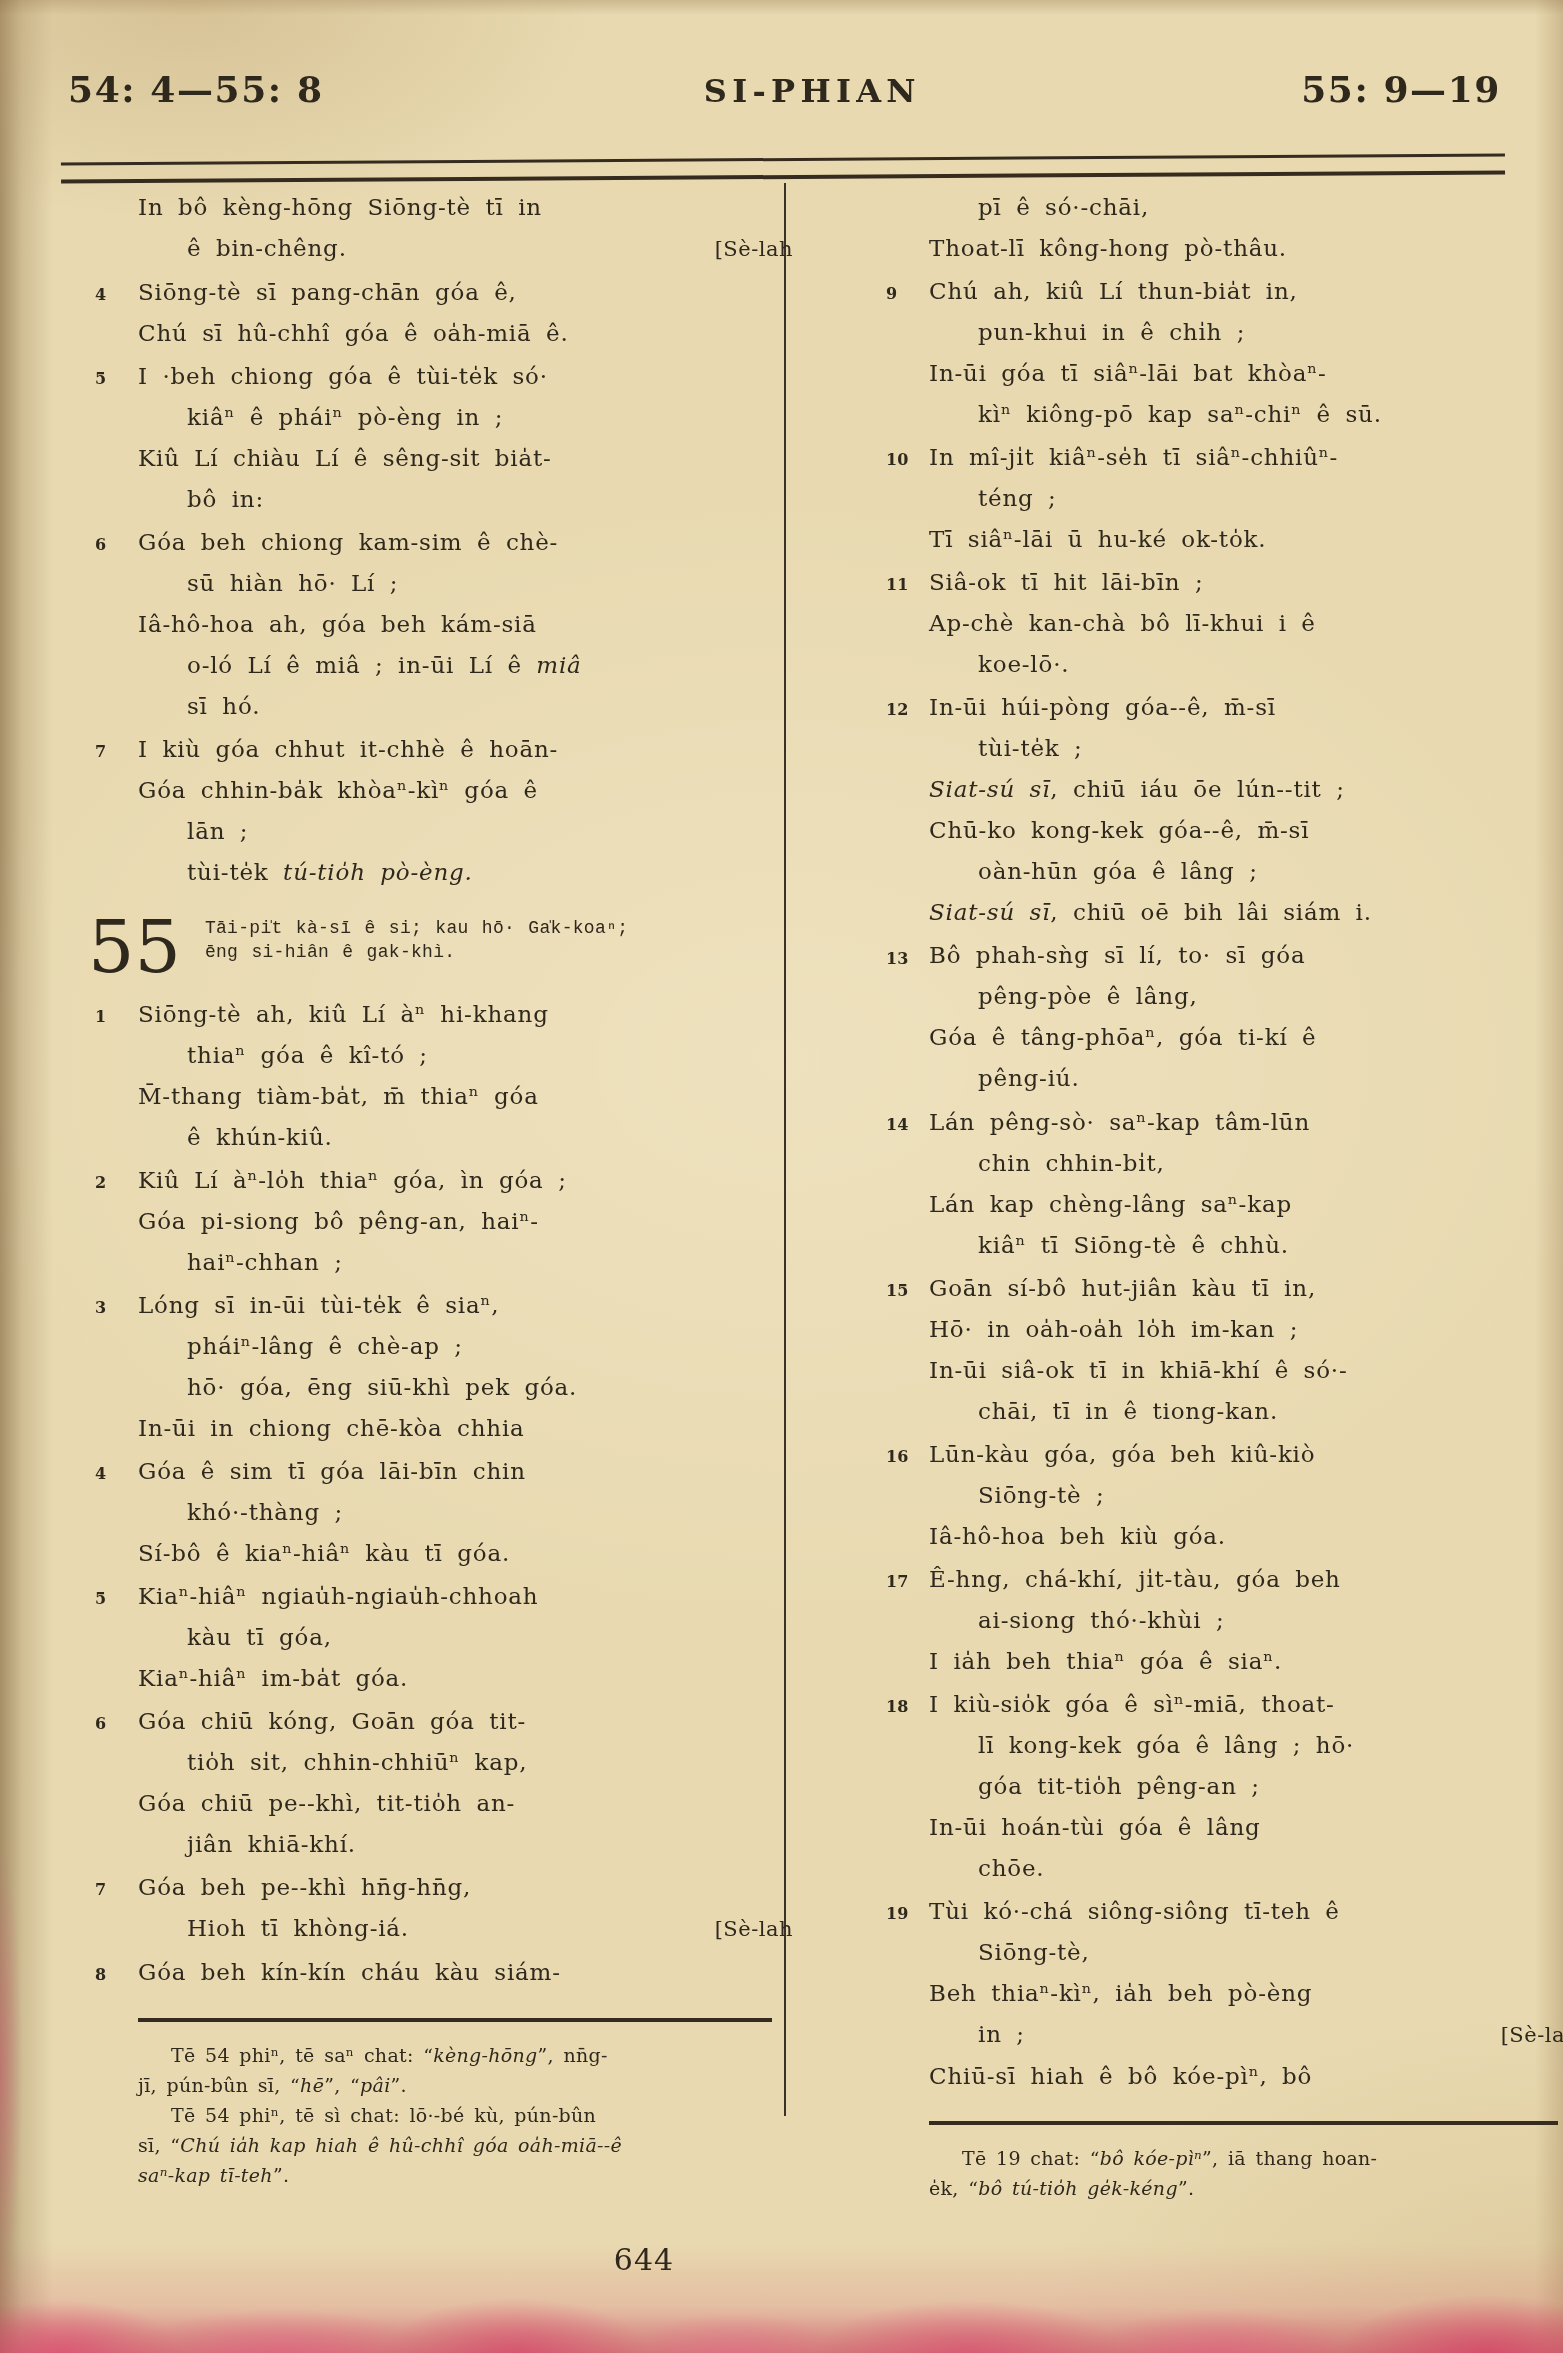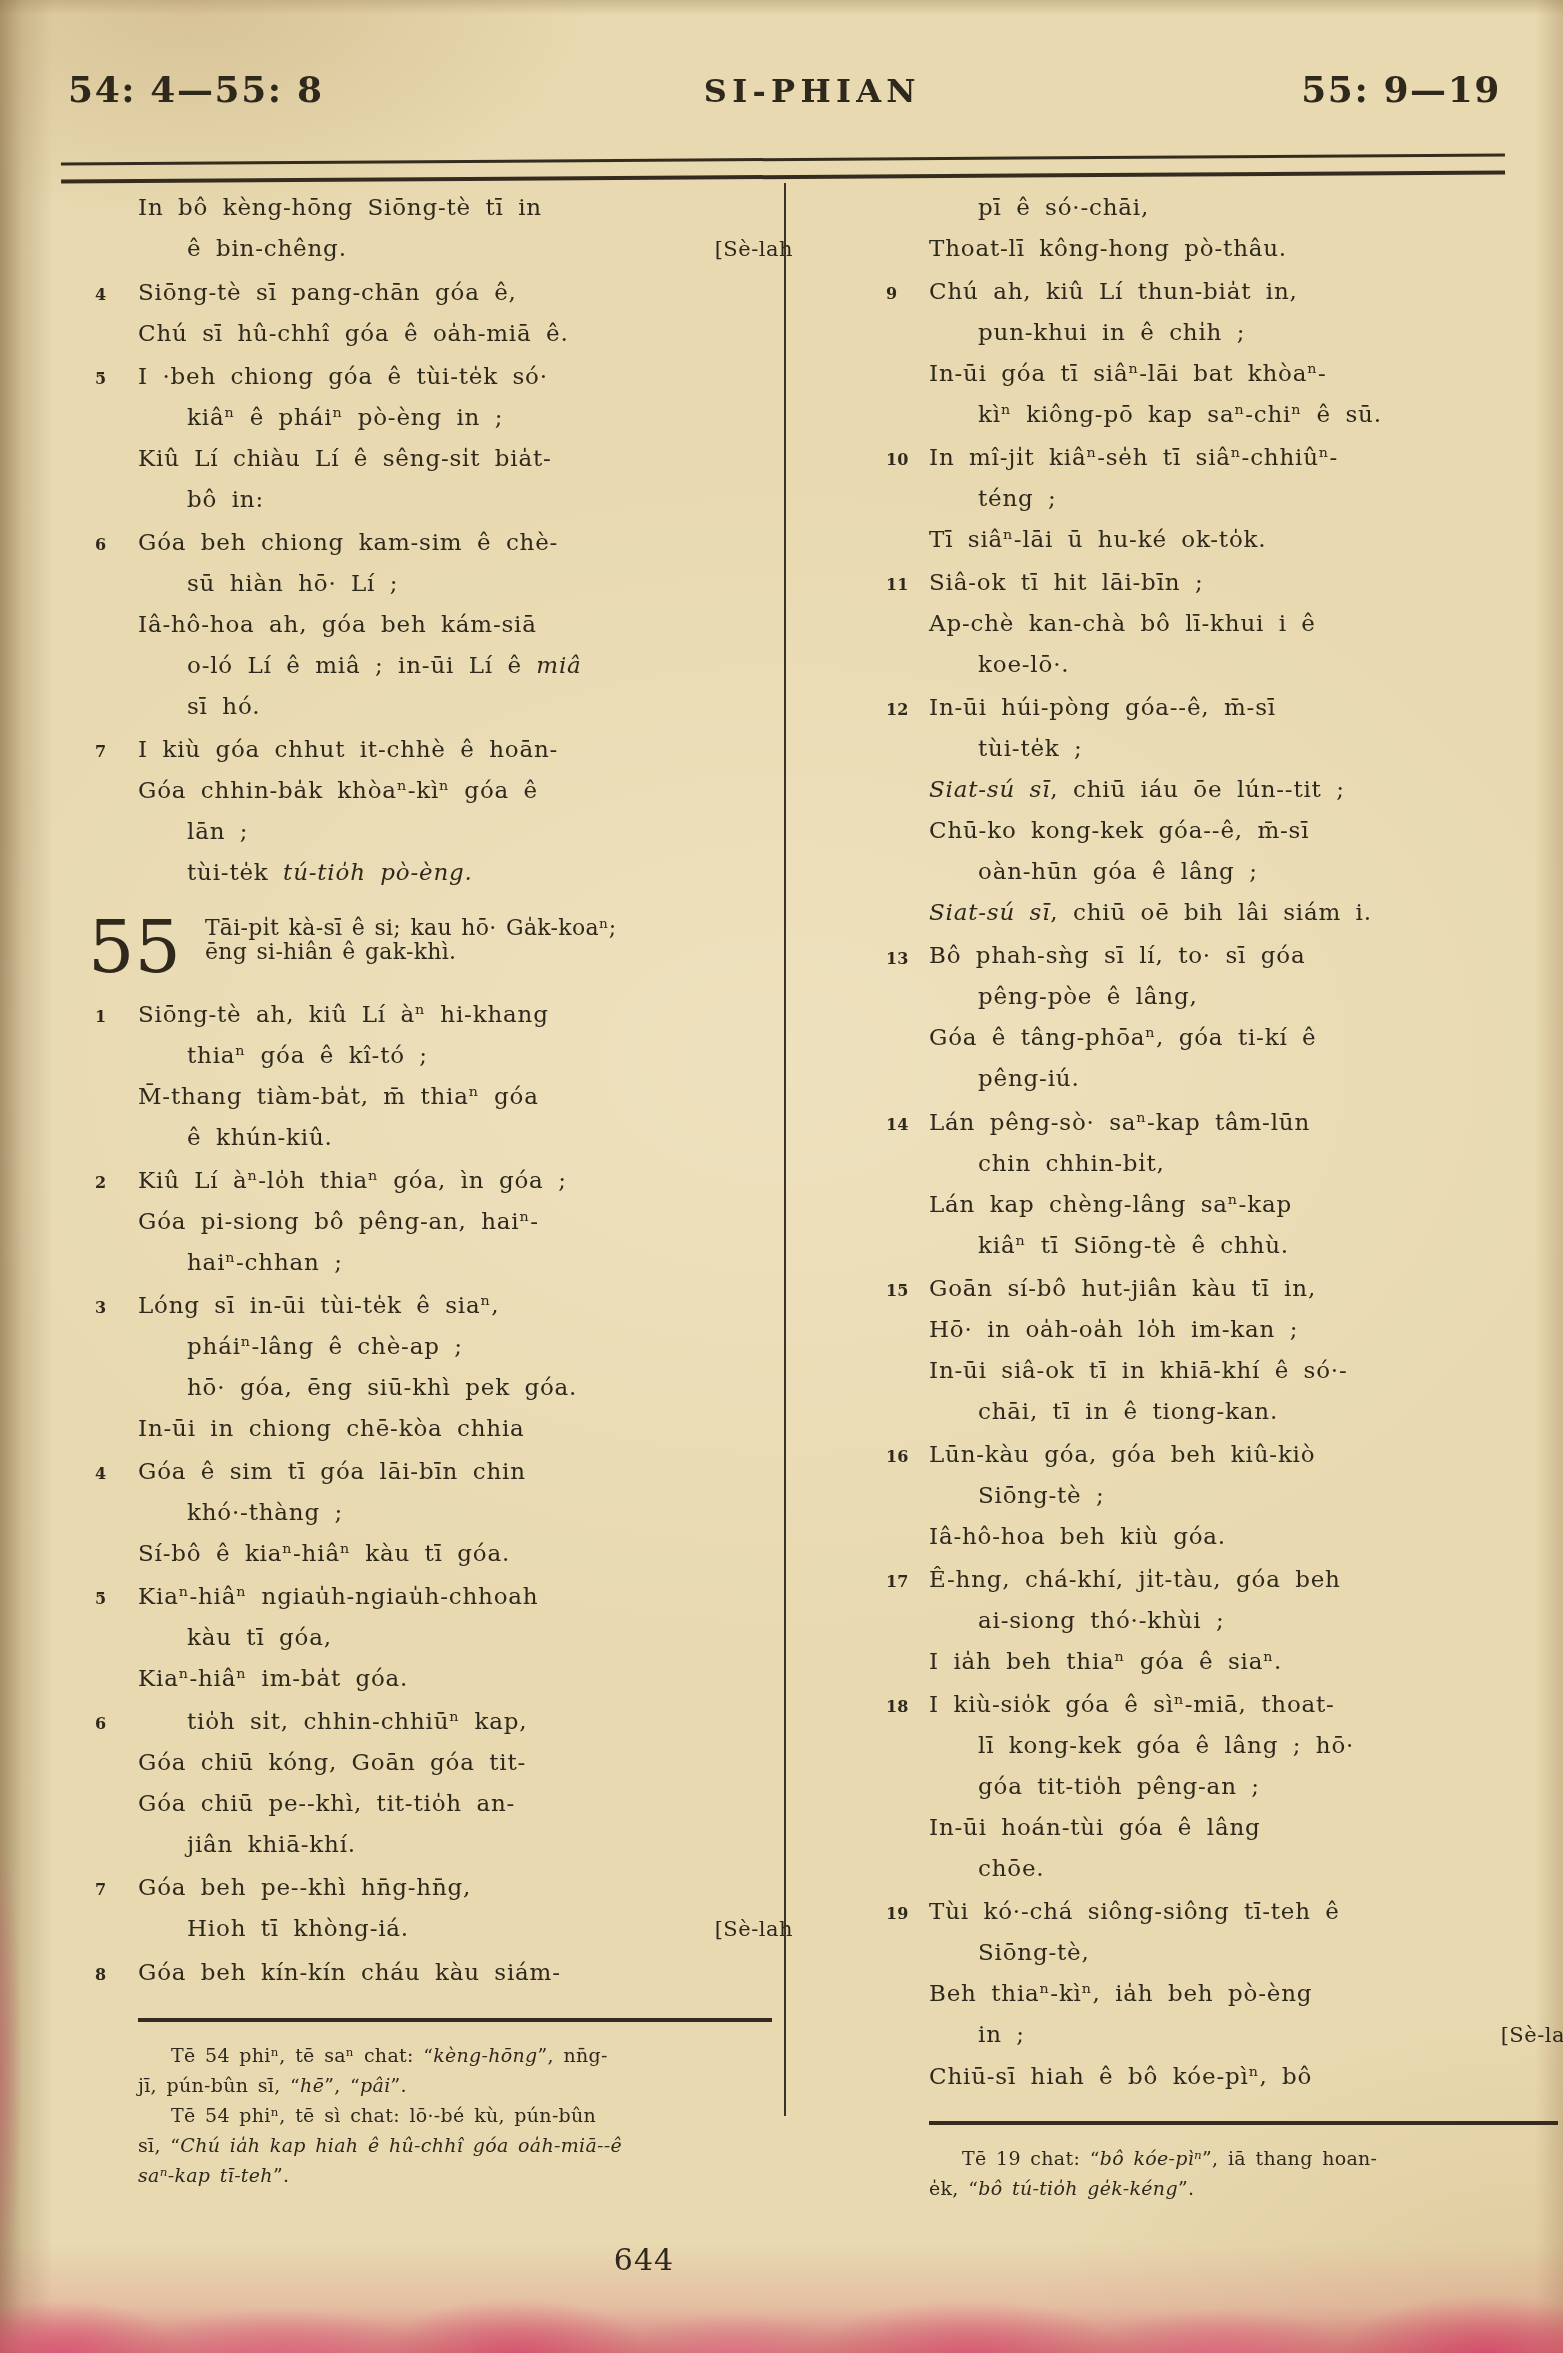--- a/index.html
+++ b/index.html
@@ -61,21 +61,21 @@
   .vnum{
     position:absolute;left:-43px;top:2.1px;font-size:16px;font-weight:bold;
     letter-spacing:0;word-spacing:0;
   }
   .line{min-height:41px;}
   .ind1{padding-left:49px;}
   .has-selah{display:flex;justify-content:space-between;align-items:baseline;}
   .selah{font-size:21px;letter-spacing:0.5px;}
   .chapter{display:flex;gap:24px;margin:13.8px 0 6.4px -50px;align-items:flex-start;}
   .chnum{font-size:73px;line-height:80px;letter-spacing:0;}
-  .chintro{font-size:22px;line-height:24.4px;padding-top:8.5px;letter-spacing:0.3px;word-spacing:2.1px;}
+  .chintro{font-size:18px;line-height:24.4px;padding-top:8.5px;letter-spacing:0.3px;word-spacing:2.1px;font-family:Liberation Mono, monospace;}
   .fnrule{border-top:4.2px solid #352c1f;margin:24.4px 21px 18px 0;}
   .fnotes{font-size:19px;line-height:30px;letter-spacing:0.3px;word-spacing:3.2px;}
   .fl{min-height:30px;}
   .find{text-indent:33px;}
   .page-number{
     position:absolute;top:2242px;left:0;width:1288px;text-align:center;
     font-size:30px;letter-spacing:1.1px;
   }
   i{font-style:italic;text-align:right;}
 </style>
@@ -167,22 +167,22 @@
               <div class="line ind0"><span><span>Sí-bô ê kiaⁿ-hiâⁿ kàu tī góa.</span></span></div>
             </div>
             <div class="verse">
               <span class="vnum">5</span>
               <div class="line ind0"><span><span>Kiaⁿ-hiâⁿ ngiau̍h-ngiau̍h-chhoah</span></span></div>
               <div class="line ind1"><span><span>kàu tī góa,</span></span></div>
               <div class="line ind0"><span><span>Kiaⁿ-hiâⁿ im-ba̍t góa.</span></span></div>
             </div>
             <div class="verse">
               <span class="vnum">6</span>
+              <div class="line ind0"><span><span>Góa chiū kóng, Goān góa tit-</span></span></div>
               <div class="line ind1"><span><span>tio̍h si̍t, chhin-chhiūⁿ kap,</span></span></div>
-              <div class="line ind0"><span><span>Góa chiū kóng, Goān góa tit-</span></span></div>
               <div class="line ind0"><span><span>Góa chiū pe--khì, tit-tio̍h an-</span></span></div>
               <div class="line ind1"><span><span>jiân khiā-khí.</span></span></div>
             </div>
             <div class="verse">
               <span class="vnum">7</span>
               <div class="line ind0"><span><span>Góa beh pe--khì hn̄g-hn̄g,</span></span></div>
               <div class="line ind1 has-selah">
                 <span><span>Hioh tī khòng-iá.</span></span>
                 <span class="selah">[Sè-lah</span>
               </div>

